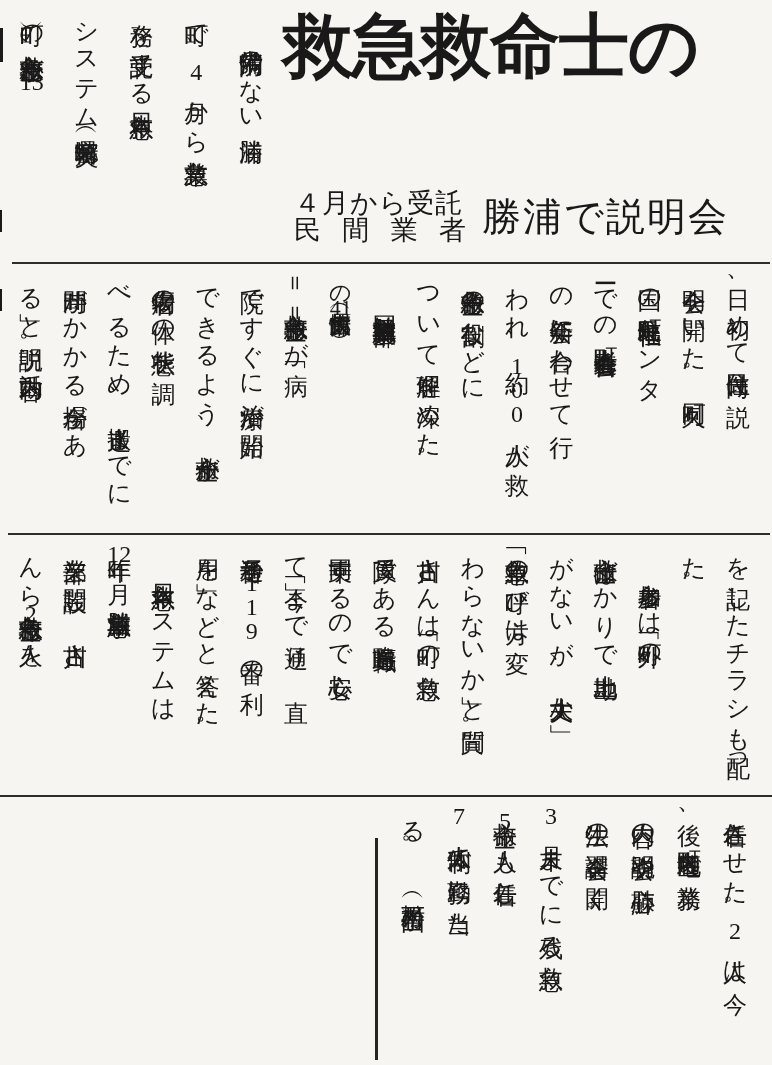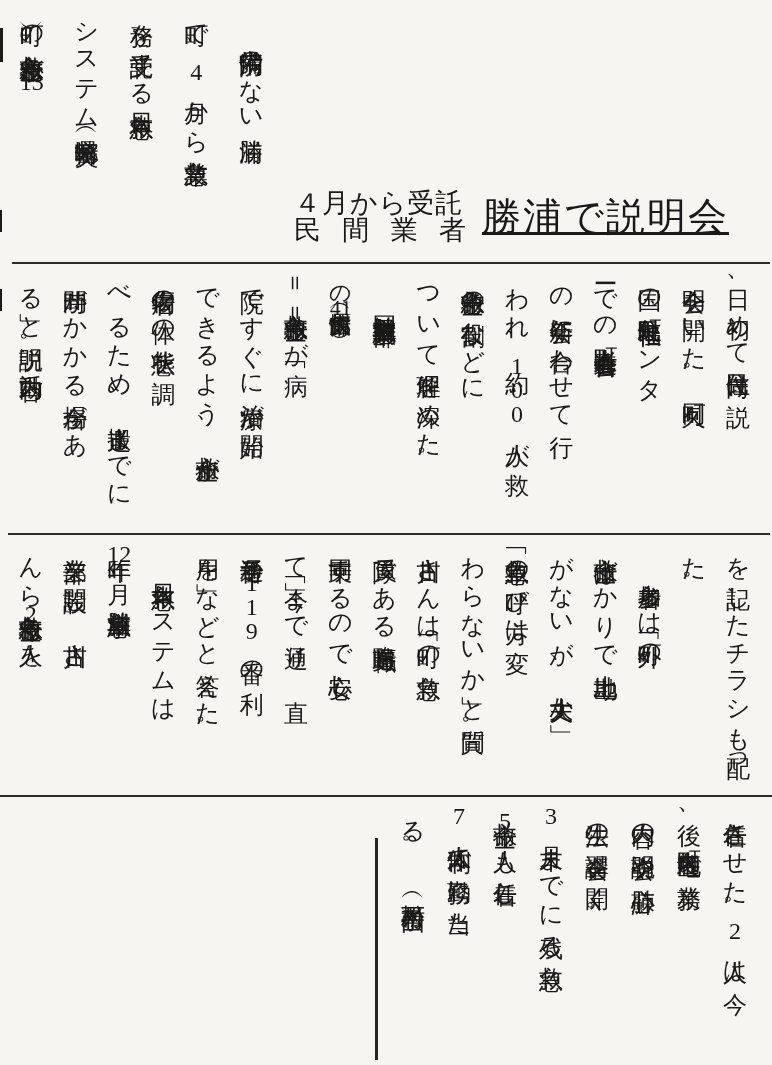--- a/index.html
+++ b/index.html
@@ -50,21 +50,21 @@
   .sh-top {
     font-size: 27px; line-height: 27px;
     letter-spacing: 1px; white-space: nowrap; font-weight: 500;
   }
   .sh-bottom {
     font-size: 27px; line-height: 27px; font-weight: 500;
     text-align: justify; text-align-last: justify;
   }
   .sh-right {
     font-size: 39px; font-weight: 500; margin-left: 16px;
-    letter-spacing: 2px; white-space: nowrap; text-decoration: underline;
+    letter-spacing: 2px; white-space: nowrap;
   }
 
   
   .hr { position: absolute; height: 2px; background: #2e2d2b; }
   .hr1 { top: 262px; left: 12px; right: 2px; }
   .hr2 { top: 533px; left: 8px;  right: 2px; }
   .hr3 { top: 795px; left: 0;    right: 0; }
 
   
   .band .vcol { line-height: 44.2px; }
@@ -93,20 +93,21 @@
 
   <div class="lead vtext">
     <p class="vcol">　常備消防のない勝浦</p>
     <p class="vcol">町で、<span class="tcy">4</span>月から救急業</p>
     <p class="vcol">務を受託する日本救急</p>
     <p class="vcol">システム（宮崎県美郷</p>
     <p class="vcol">町）の救急救命士が<span class="tcy">13</span></p>
   </div>
 
   <div class="headline">
+    <span class="h-line">救急救命士の</span>
   </div>
   <div class="subhead">
     <div class="subhead-stack">
       <div class="sh-top">４月から受託</div>
       <div class="sh-bottom">民間業者</div>
     </div>
     <div class="sh-right">勝浦で説明会</div>
   </div>
 
   <div class="hr hr1"></div>

